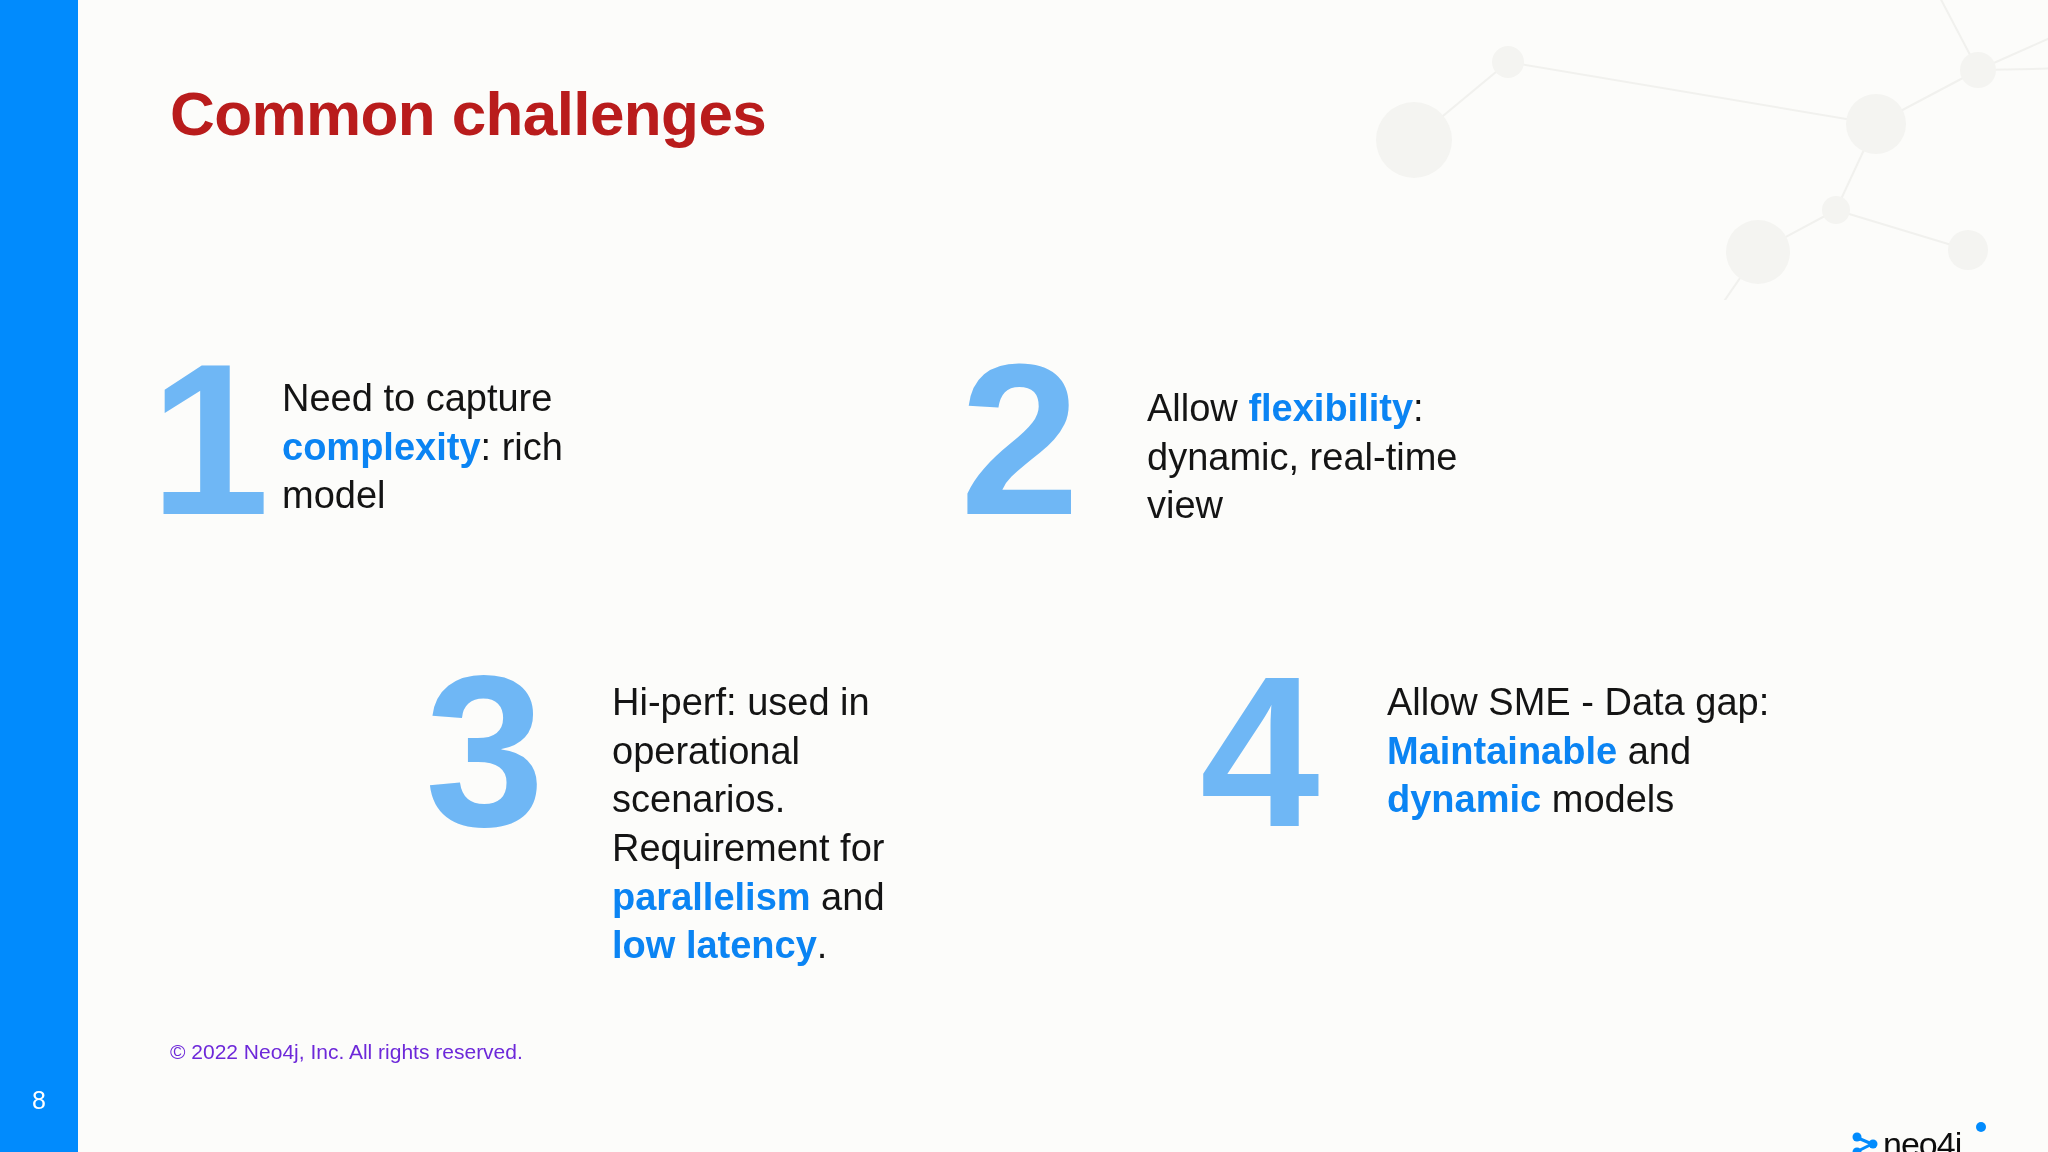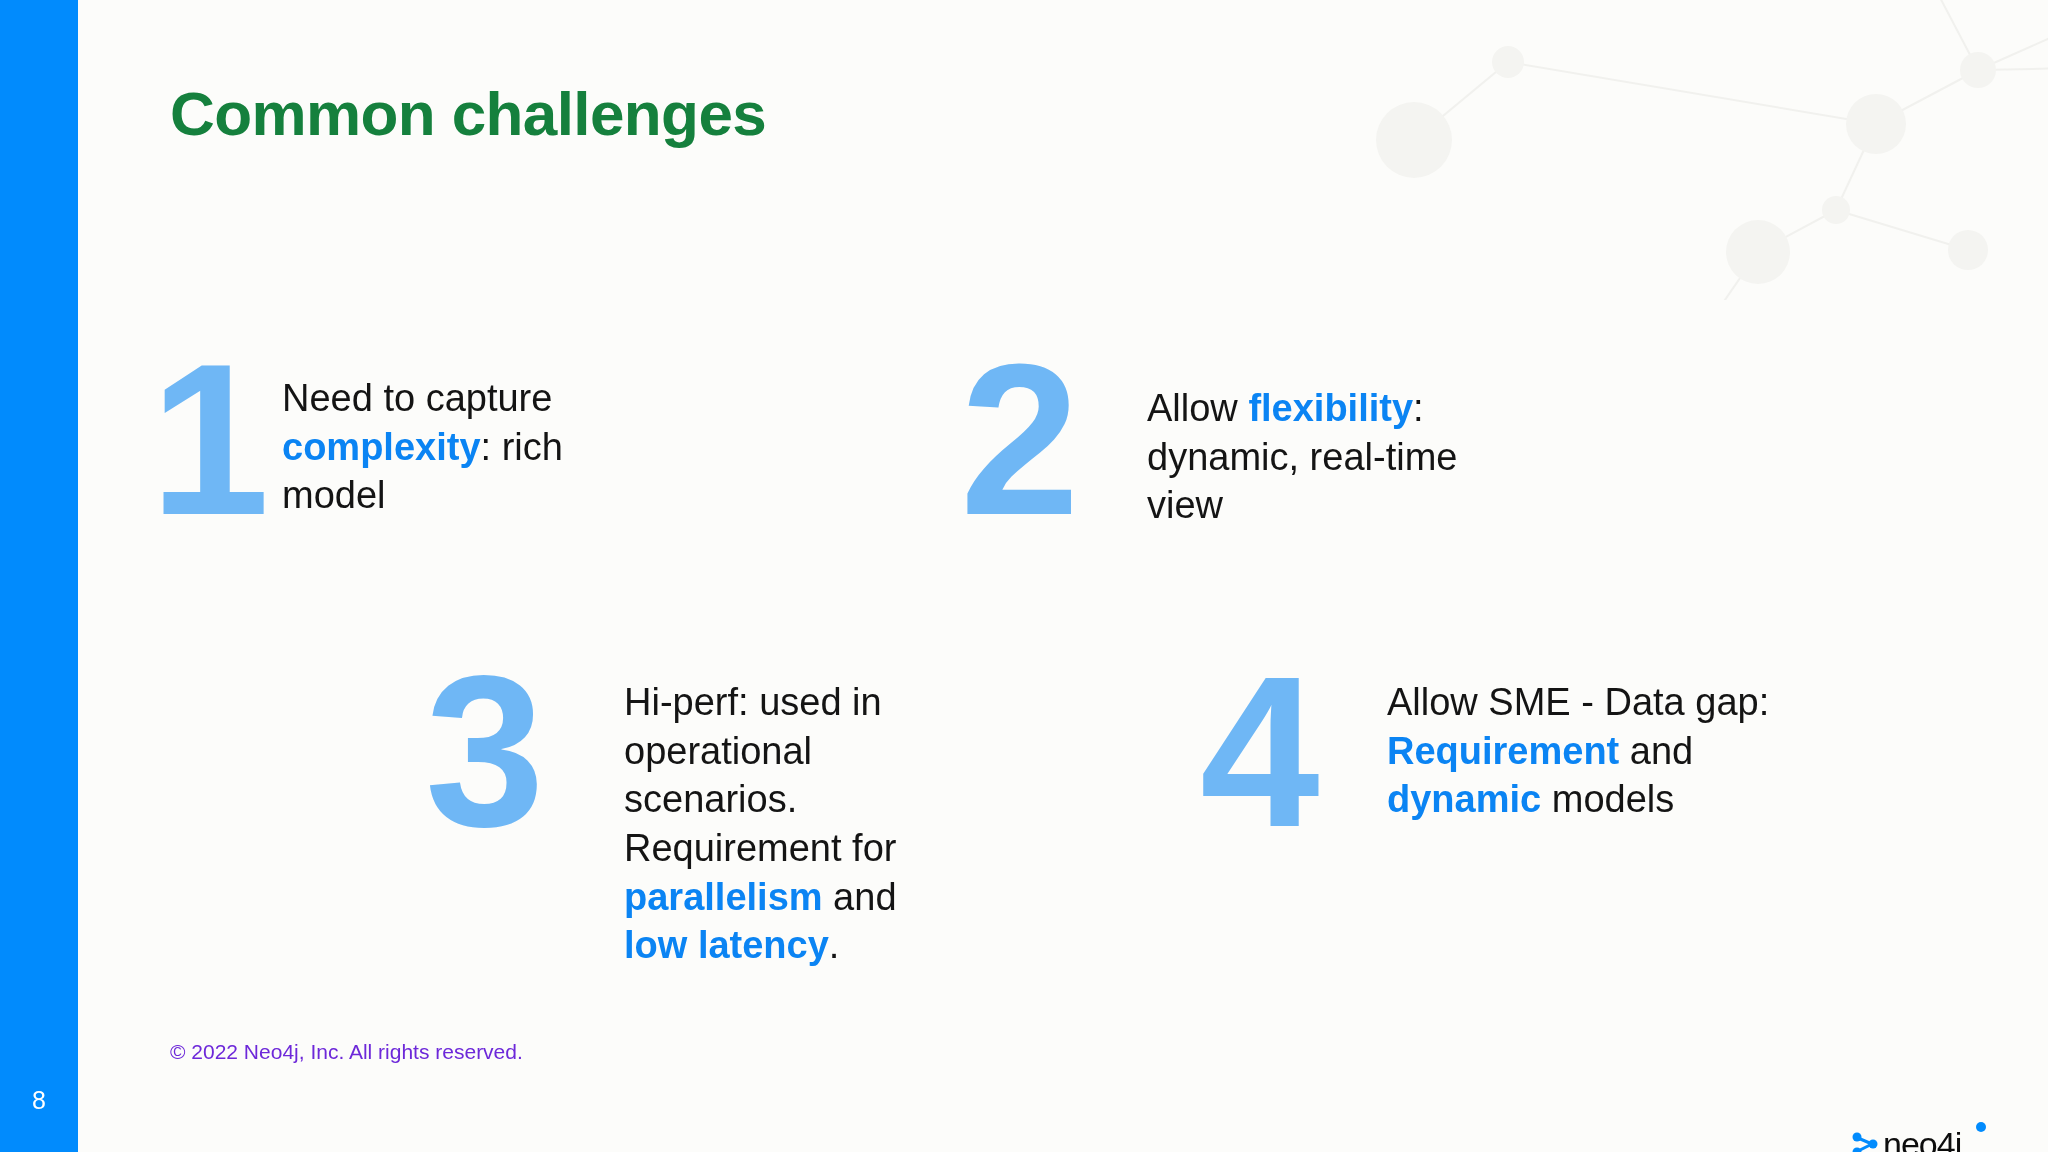--- a/index.html
+++ b/index.html
@@ -39,21 +39,21 @@
     color: #ffffff;
     font-size: 25px;
     letter-spacing: 0.3px;
   }
   .slide-title {
     position: absolute;
     left: 170px;
     top: 78px;
     font-size: 62px;
     font-weight: bold;
-    color: #15803d;
+    color: #b91c1c;
     letter-spacing: -0.6px;
     white-space: nowrap;
   }
   
   .item {
     position: absolute;
     display: flex;
     align-items: flex-start;
   }
   .item-number {
@@ -78,21 +78,21 @@
   #item-1 { left: 150px;  top: 360px; }
   #item-1 .item-number { width: 120px; }
   #item-1 .item-text   { width: 310px; margin-left: 12px; margin-top: 14px; }
 
   #item-2 { left: 960px;  top: 360px; }
   #item-2 .item-number { width: 155px; }
   #item-2 .item-text   { width: 350px; margin-left: 32px; margin-top: 24px; }
 
   #item-3 { left: 425px;  top: 672px; }
   #item-3 .item-number { width: 155px; }
-  #item-3 .item-text   { width: 300px; margin-left: 44px; margin-top: 6px; }
+  #item-3 .item-text   { width: 300px; margin-left: 32px; margin-top: 6px; }
 
   #item-4 { left: 1200px; top: 672px; }
   #item-4 .item-number { width: 155px; }
   #item-4 .item-text   { width: 400px; margin-left: 32px; margin-top: 6px; }
 
   
   .copyright {
     position: absolute;
     left: 170px;
     top: 1040px;
@@ -151,21 +151,21 @@
     <div class="item-text"><span>Allow </span><b>flexibility</b><span>: dynamic, real-time view</span></div>
   </div>
 
   <div class="item" id="item-3">
     <div class="item-number">3</div>
     <div class="item-text"><span>Hi-perf: used in operational scenarios. Requirement for </span><b>parallelism</b><span> and </span><b>low latency</b><span>.</span></div>
   </div>
 
   <div class="item" id="item-4">
     <div class="item-number">4</div>
-    <div class="item-text"><span>Allow SME - Data gap: </span><b>Requirement</b><span> and </span><b>dynamic</b><span> models</span></div>
+    <div class="item-text"><span>Allow SME - Data gap: </span><b>Maintainable</b><span> and </span><b>dynamic</b><span> models</span></div>
   </div>
 
   <div class="copyright">© 2022 Neo4j, Inc. All rights reserved.</div>
 
   <div class="logo">
     <svg width="150" height="52" viewBox="0 0 300 104" xmlns="http://www.w3.org/2000/svg">
 
       <g>
         <line x1="16" y1="44" x2="44" y2="56" stroke="#018bfd" stroke-width="6"></line>
         <line x1="16" y1="70" x2="44" y2="56" stroke="#018bfd" stroke-width="6"></line>

